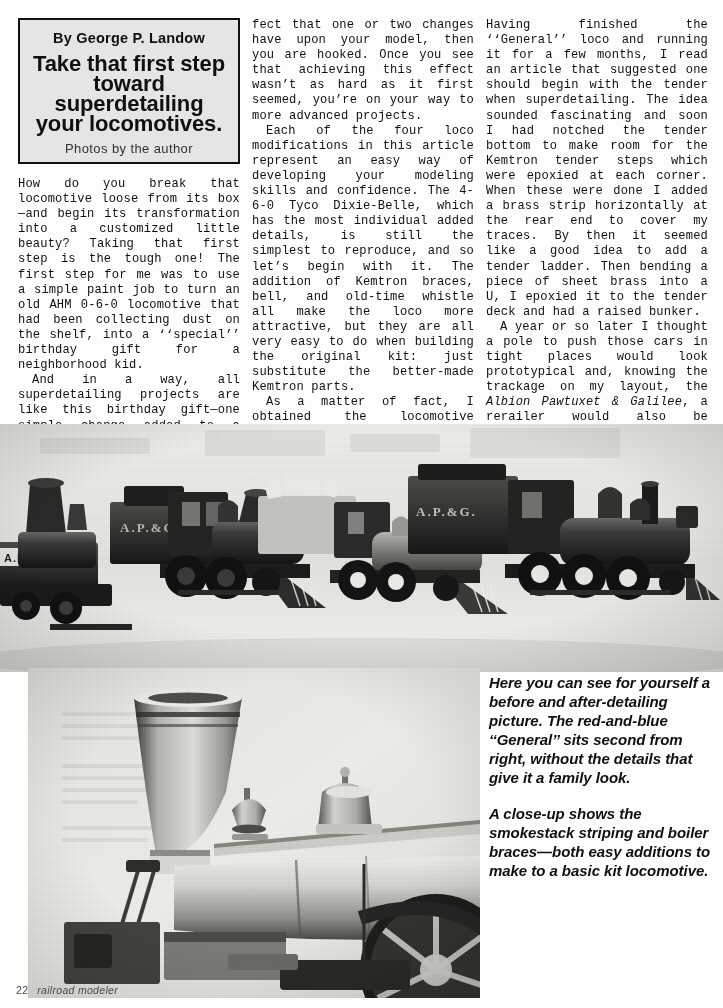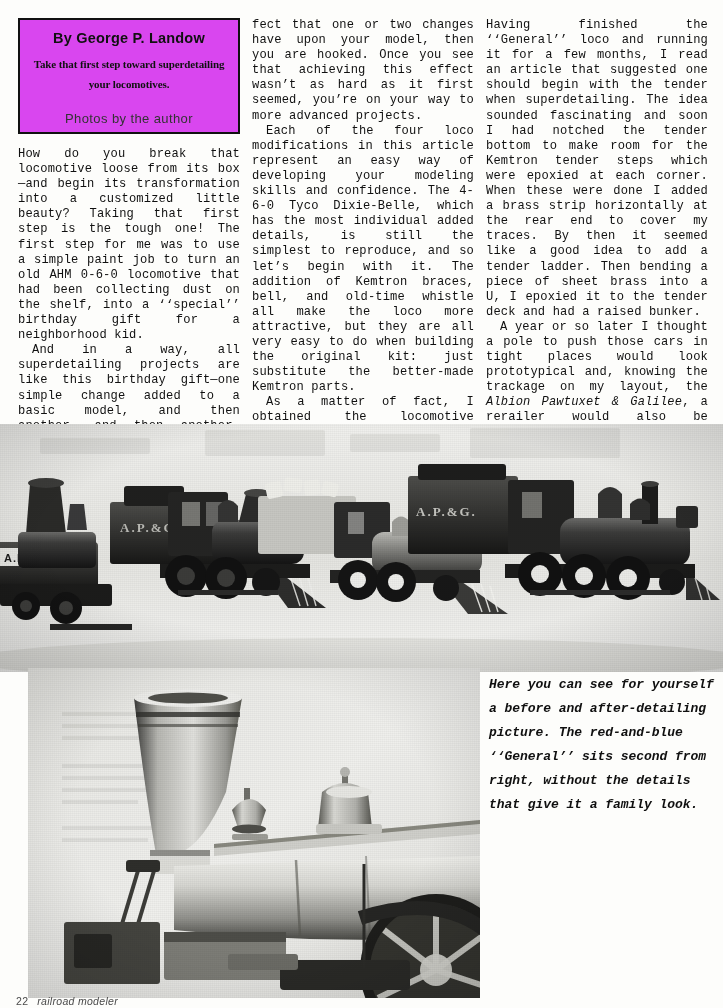--- a/index.html
+++ b/index.html
@@ -49,36 +49,35 @@
   }
   .col p + p { text-indent: 14px; }
   .col p em { font-style: italic; }
 
   
   .titlebox {
     border: 2px solid #111;
     padding: 10px 8px 8px 8px;
     margin-bottom: 13px;
     text-align: center;
-    background: #d946ef;
+    background: #e5e5e5;
   }
   .byline {
     font-size: 14.5px;
     font-weight: bold;
     line-height: 17px;
     margin-bottom: 7px;
     letter-spacing: 0.2px;
   }
   .headline {
-    font-size: 11px;
+    font-size: 22px;
     font-weight: bold;
     line-height: 20px;
     letter-spacing: -0.1px;
-    margin-bottom: 19px;
-    font-family: Liberation Serif, serif;
+    margin-bottom: 9px;
   }
   .credit {
     font-size: 13px;
     line-height: 11px;
     letter-spacing: 0.4px;
     color: #333;
   }
 
   
   .photo {
@@ -111,35 +110,35 @@
   }
 
   
   .captions {
     position: absolute;
     left: 489px;
     top: 673px;
     width: 232px;
   }
   .caption {
-    font-size: 13px;
-    line-height: 24px;
+    font-size: 15px;
+    line-height: 19px;
     font-weight: bold;
     font-style: italic;
     letter-spacing: -0.05px;
     margin-bottom: 17px;
-    font-family: Liberation Mono, monospace;
+    font-family: Liberation Sans, sans-serif;
   }
   .caption.indented { text-indent: 26px; }
 
   
   .footer {
     position: absolute;
     left: 16px;
-    bottom: 1px;
+    bottom: 12px;
     font-size: 10.5px;
     font-style: italic;
     color: #4a4a4a;
     letter-spacing: 0.3px;
     white-space: nowrap;
     overflow: hidden;
     height: 12px;
   }
   .footer .pg { font-style: normal; margin-right: 9px; }
 </style>
@@ -446,19 +445,20 @@
       <rect x="200" y="286" width="70" height="16" rx="3" fill="#6c6c66"></rect>
       <line x1="336" y1="196" x2="336" y2="300" stroke="#2b2b28" stroke-width="3"></line>
 
       <rect width="452" height="330" fill="url(#vign2)"></rect>
     </svg>
     <div class="grain"></div>
   </div>
 
   <div class="captions">
     <div class="caption">Here you can see for yourself a before and after-detailing picture. The red-and-blue ‘‘General’’ sits second from right, without the details that give it a family look.</div>
+    <div class="caption">A close-up shows the smokestack striping and boiler braces—both easy additions to make to a basic kit locomotive.</div>
   </div>
 
   <div class="footer">
     <span class="pg">22</span><span>railroad modeler</span>
   </div>
 
 </div>
 
 </body></html>

